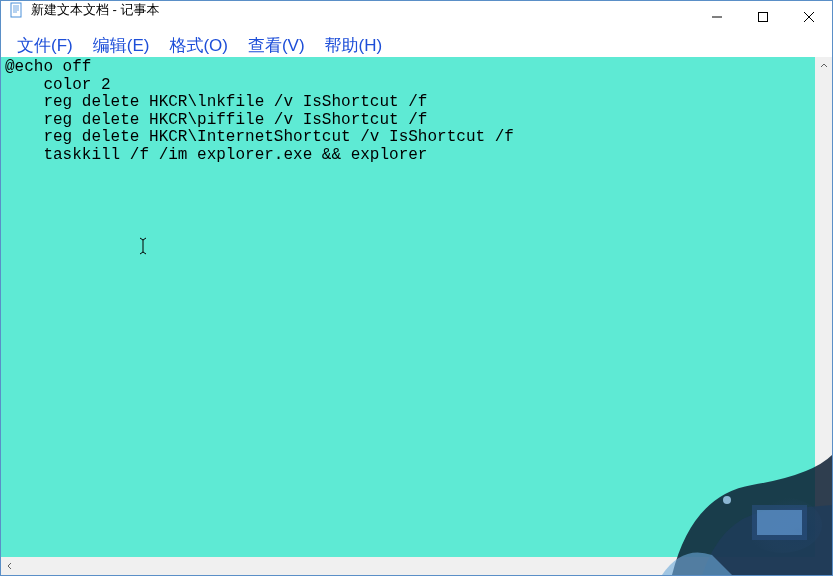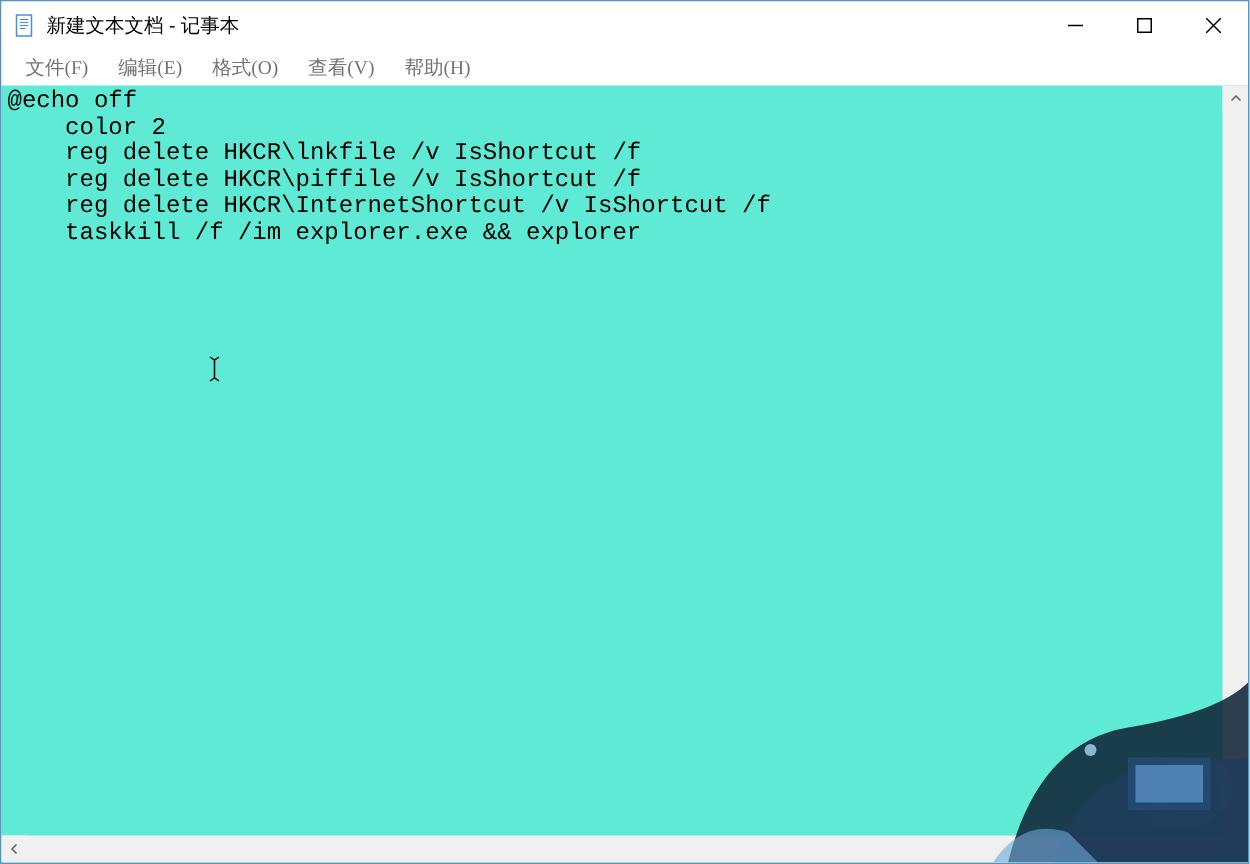--- a/index.html
+++ b/index.html
@@ -19,21 +19,21 @@
       width: 100%;
       height: 100%;
       display: flex;
       flex-direction: column;
       border: 1px solid #5a8fc7;
     }
     .title-bar {
       height: 32px;
       background: #fff;
       display: flex;
-      align-items: center;
+      align-items: flex-start;
       justify-content: space-between;
       padding-left: 8px;
       gap: 40px;
     }
     .title-left {
       display: flex;
       align-items: center;
       gap: 6px;
     }
     .title-icon {
@@ -61,25 +61,24 @@
     .menu-bar {
       height: 24px;
       background: #fff;
       display: flex;
       align-items: center;
       padding-left: 8px;
       gap: 4px;
       border-bottom: 0;
     }
     .menu-item {
-      font-size: 13px;
-      color: #737373;
+      font-size: 17px;
+      color: #1d4ed8;
       padding: 2px 8px;
       cursor: pointer;
-      font-family: Liberation Serif, serif;
     }
     .content-area {
       flex: 1;
       position: relative;
       background: #5eead4;
       overflow: hidden;
     }
     .text-content {
       font-family: "NSimSun", "SimSun", "Courier New", monospace;
       font-size: 16px;

